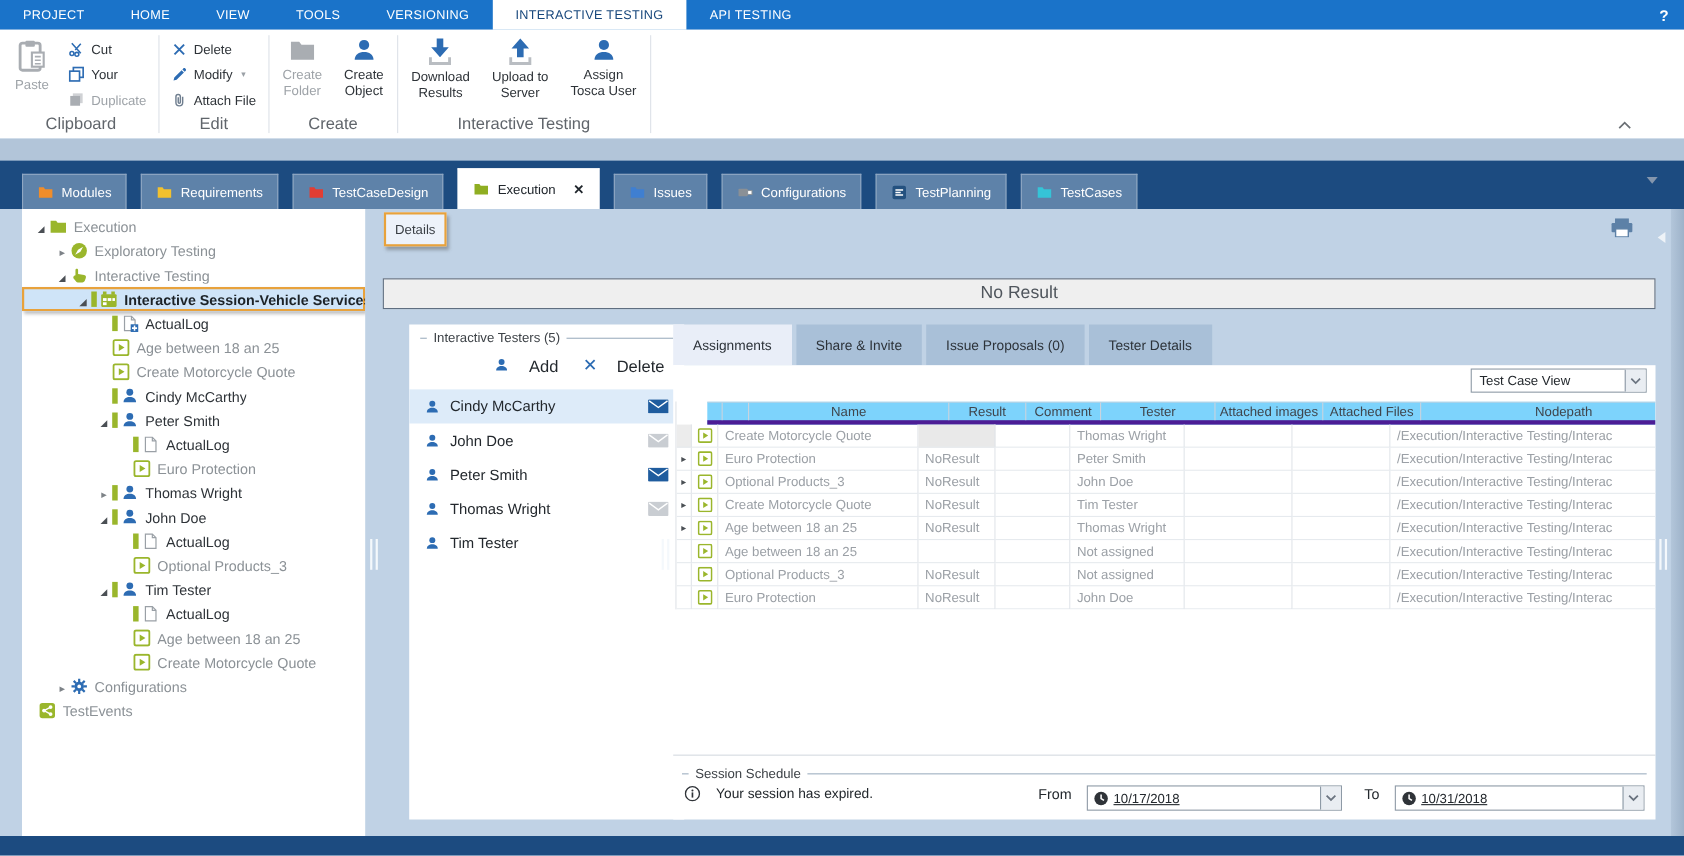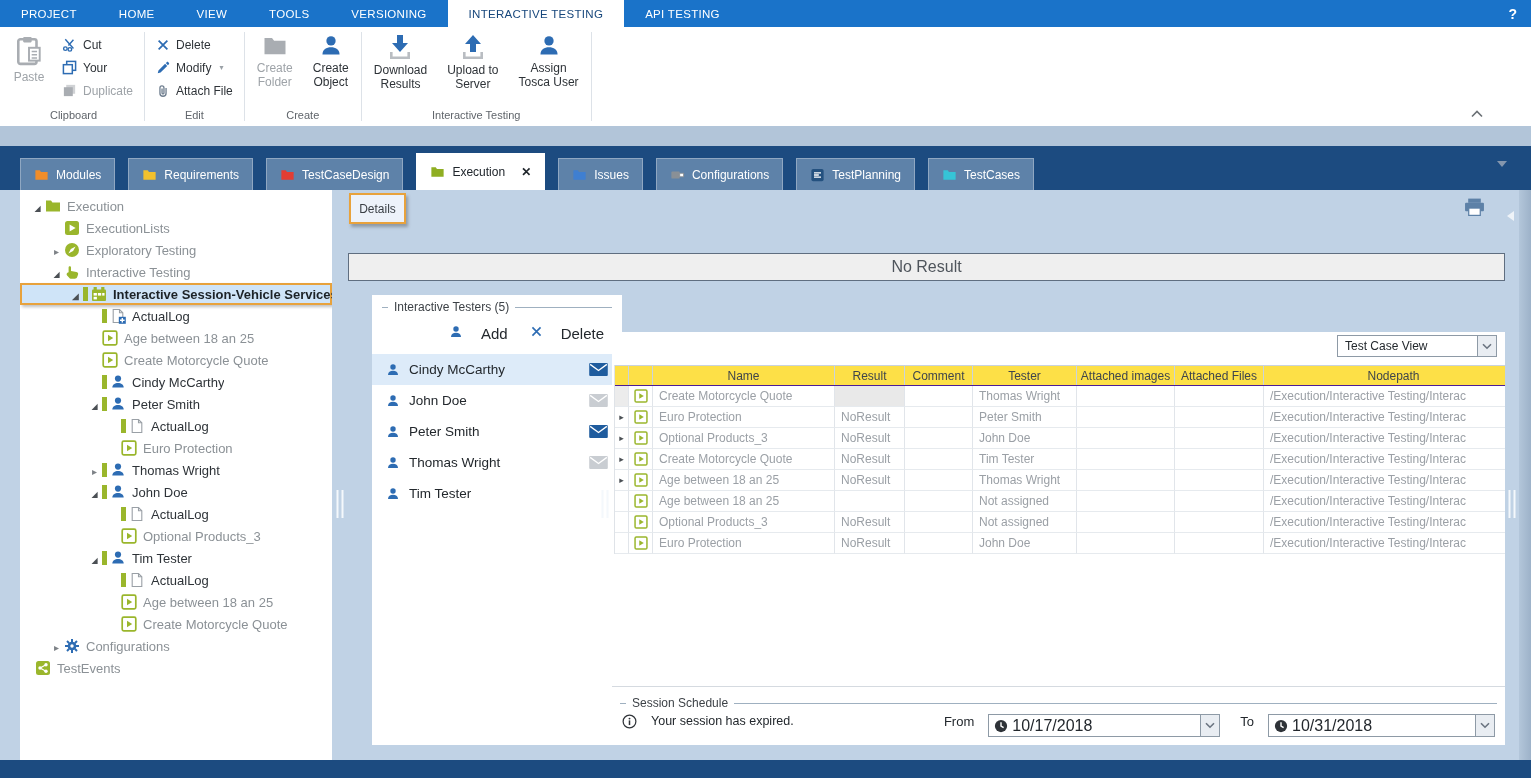--- a/index.html
+++ b/index.html
@@ -11,21 +11,21 @@
   #menubar { position:absolute; top:0; left:0; right:0; height:27px; background:#1a73c9; display:flex; align-items:stretch; }
   .mitem { display:flex; align-items:center; padding:0 21px; color:#fff; font-size:11.5px; letter-spacing:.3px; cursor:default; }
   .mitem.active { background:#fff; color:#17477c; }
   .mhelp { position:absolute; right:14px; top:0; height:27px; display:flex; align-items:center; color:#fff; font-size:14px; font-weight:bold; }
 
   
   #ribbon { position:absolute; top:27px; left:0; right:0; height:99px; background:#fff; }
   .ribbon-inner { display:flex; height:100%; padding-left:4px; }
   .rgroup { display:flex; flex-direction:column; padding:2px 4px 0 4px; }
   .rgroup-body { flex:1; display:flex; align-items:flex-start; gap:6px; padding-top:3px; }
-  .rgroup-label { text-align:center; font-size:11px; color:#60656b; padding:2px 2px 5px; }
+  .rgroup-label { text-align:center; font-size:15px; color:#60656b; padding:2px 2px 5px; }
   .rsep { width:1px; background:#dde2e8; margin:5px 1px; }
   .rbtn-large { width:42px; display:flex; flex-direction:column; align-items:center; gap:4px; padding-top:4px; font-size:12px; color:#2e3338; cursor:pointer; }
   .rcol { display:flex; flex-direction:column; gap:2px; padding-top:2px; }
   .rbtn-small { height:21px; display:flex; align-items:center; gap:6px; font-size:12px; color:#2e3338; padding:0 6px; cursor:pointer; white-space:nowrap; }
   .rbtn-big { display:flex; flex-direction:column; align-items:center; padding:2px 7px 0; font-size:12px; line-height:14px; color:#2e3338; cursor:pointer; text-align:center; }
   .rbtn-big .bicon { margin-bottom:3px; }
   .dis { color:#9ea3a8 !important; }
   .ic-blue { color:#2d6cb3; } .ic-gray { color:#a9adb2; } .ic-steel { color:#6f7e8f; }
   .drop-arrow { font-size:8px; color:#9aa0a6; margin-left:2px; }
   #ribbon-collapse { position:absolute; right:48px; bottom:8px; color:#6b7075; }
@@ -84,39 +84,39 @@
   .dtab { padding:0 18px; display:flex; align-items:center; background:#a9c0d8; font-size:12.5px; color:#2d333a; cursor:pointer; }
   .dtab.active { background:#e9eef8; }
   .rwhite { position:absolute; top:37px; left:0; right:0; bottom:0; background:#fff; }
   .viewsel { position:absolute; top:40px; right:8px; width:160px; height:22px; border:1px solid #8e9aa6; background:#fff; display:flex; align-items:center; font-size:12px; color:#23282d; cursor:pointer; }
   .viewsel .val { flex:1; padding-left:7px; }
   .vbtn { width:19px; height:100%; background:#e9edf2; border-left:1px solid #8e9aa6; display:flex; align-items:center; justify-content:center; color:#6b7480; }
 
   
   .table { position:absolute; top:70px; left:2px; width:891px; overflow:hidden; border-left:1px solid #dfe3e8; }
   .thead, .trowt { display:grid; grid-template-columns:14px 24px 182px 70px 68px 104px 98px 89px 260px; height:21px; }
-  .thead { background:#fde047; border-top:1px solid #c9d3de; border-bottom:1px solid #4c1d95; }
+  .thead { background:#7dd3fc; border-top:1px solid #c9d3de; border-bottom:4px solid #4c1d95;margin-left:28px; }
   .thead > div { display:flex; align-items:center; justify-content:center; font-size:12px; color:#3f454c; border-right:1px solid #c9d3de; overflow:hidden; white-space:nowrap; }
   .trowt > div { display:flex; align-items:center; font-size:12px; color:#9ba0a6; border-right:1px solid #e1e5ea; border-bottom:1px solid #e6eaee; padding-left:6px; overflow:hidden; white-space:nowrap; }
   .c-gutter { justify-content:center; padding-left:0 !important; }
   .c-icon { justify-content:center; padding-left:0 !important; }
   .garrow { font-size:9px; color:#4a4f54; }
   .trowt.rowsel .c-gutter { background:#ececec; }
   .c-result.shaded { background:#e9e9e9; }
   .playic { width:14px; height:14px; color:#9ab62c; }
 
   
   .sess-sep { position:absolute; top:391px; left:0; right:0; border-top:1px solid #d5dae0; }
   .session { position:absolute; top:408px; left:2px; right:2px; }
   .sess-row { display:flex; align-items:flex-start; margin-top:10px; padding:0 8px; gap:8px; }
   .sess-msg { font-size:12.5px; color:#23282d; margin-left:6px; }
   .sess-label { font-size:13px; color:#23282d; margin-left:auto; }
   .sess-label.to { margin-left:12px; }
   .combo { width:232px; height:23px; border:1px solid #8e9aa6; background:#fff; display:flex; align-items:center; margin-left:6px; }
-  .combo .cval { flex:1; font-size:16px; color:#23282d; padding-left:4px; }
+  .combo .cval { flex:1; font-size:12px; color:#23282d; padding-left:4px;text-decoration:underline; }
   .combo .cclock { width:14px; height:14px; margin-left:5px; flex:none; }
   svg.fill { fill:currentColor; }
 </style>
 </head>
 <body>
 
 <svg width="0" height="0" style="position:absolute" aria-hidden="true">
   <defs>
     <symbol id="sym-person" viewBox="0 0 16 16">
         <circle cx="8" cy="4.6" r="3.1" fill="currentColor"></circle>
@@ -475,28 +475,20 @@
 
         <div class="trow" style="padding-left: 10px;">
           <span class="exp open"></span>
 
           <svg class="ticon" style="color: rgb(154, 182, 44);">
             <use href="#sym-folder"></use>
           </svg>
           <span class="tlabel">Execution</span>
         </div>
 
-        <div class="trow" style="padding-left: 29px;">
-          <span class="exp"></span>
-
-          <svg class="ticon" style="color: rgb(154, 182, 44);">
-            <use href="#sym-execlist"></use>
-          </svg>
-          <span class="tlabel">ExecutionLists</span>
-        </div>
 
         <div class="trow" style="padding-left: 29px;">
           <span class="exp closed"></span>
 
           <svg class="ticon" style="color: rgb(154, 182, 44);">
             <use href="#sym-compass"></use>
           </svg>
           <span class="tlabel">Exploratory Testing</span>
         </div>
 
@@ -756,20 +748,31 @@
 
         </div>
 
     </div>
 
     <div class="split" style="left:598px; width:14px;">
         <div class="split-h"></div>
       </div>
 
     <div class="right">
+      <div class="dtabs">
+
+          <div class="dtab active">Assignments</div>
+
+          <div class="dtab">Share &amp; Invite</div>
+
+          <div class="dtab">Issue Proposals (0)</div>
+
+          <div class="dtab">Tester Details</div>
+
+      </div>
       <div class="rwhite"></div>
 
       <div class="viewsel">
         <span class="val">Test Case View</span>
         <span class="vbtn">
             <svg width="10" height="7">
               <use href="#sym-chev-down"></use>
             </svg>
           </span>
       </div>

